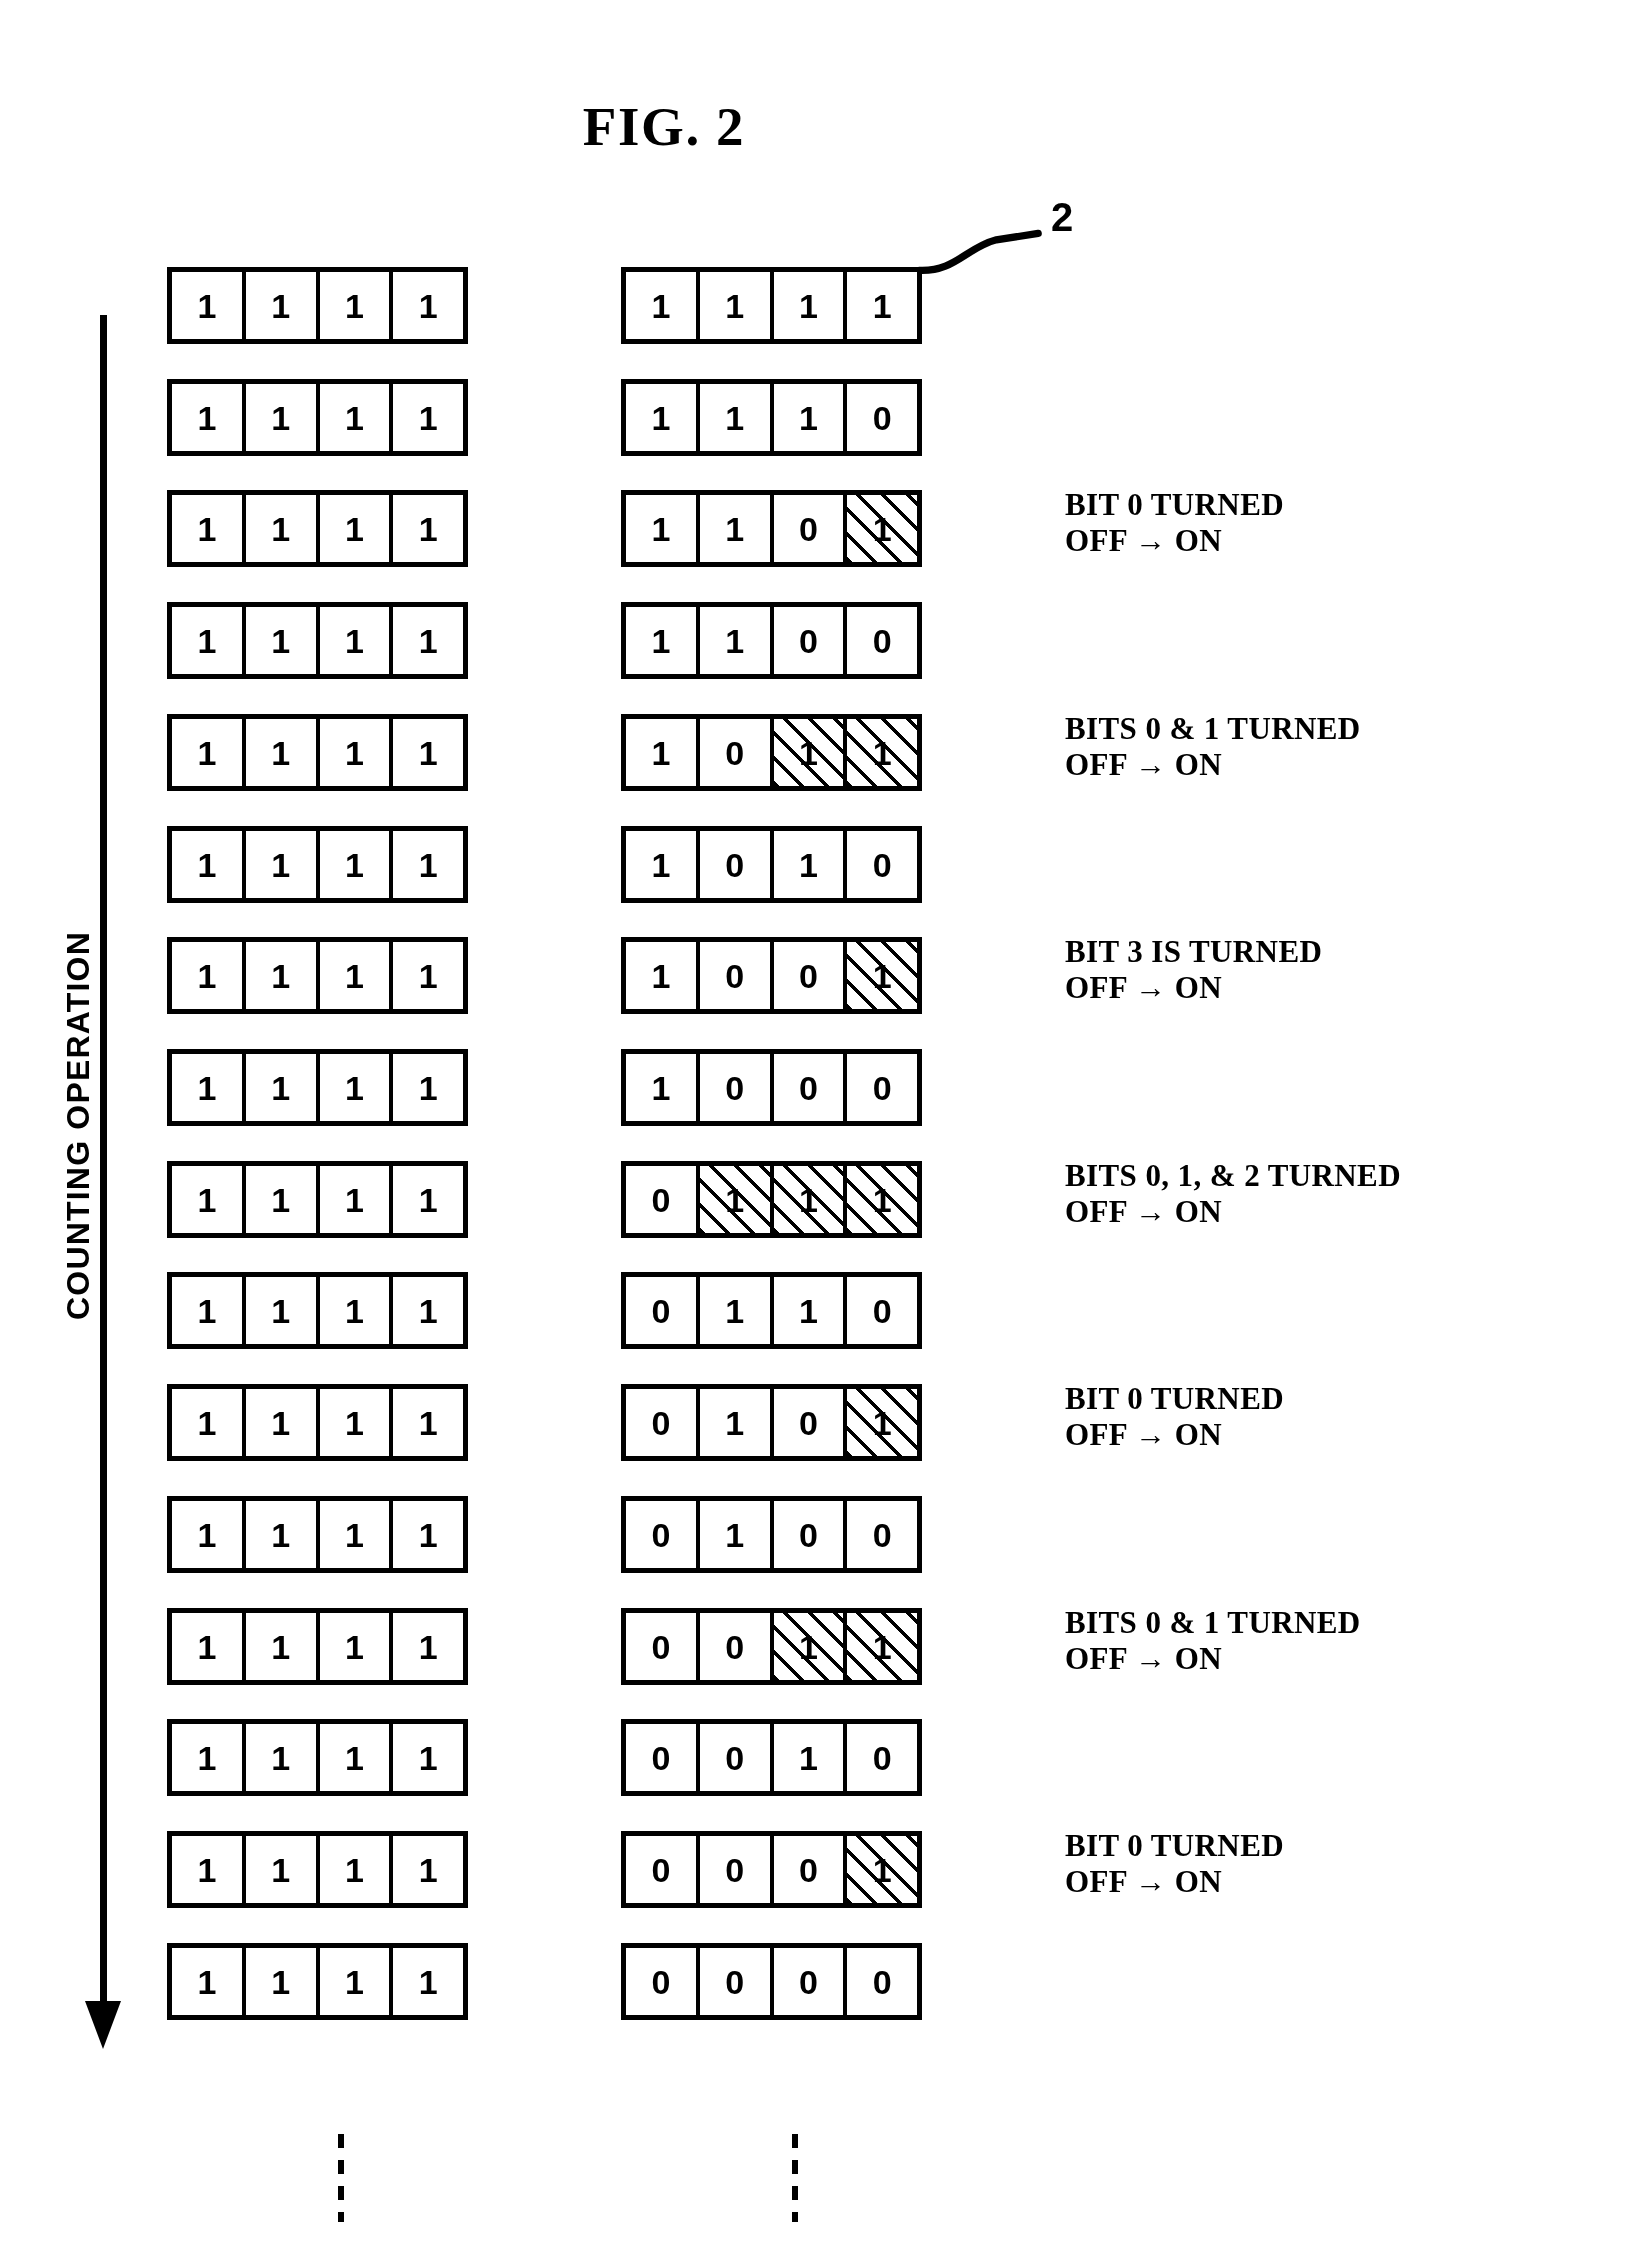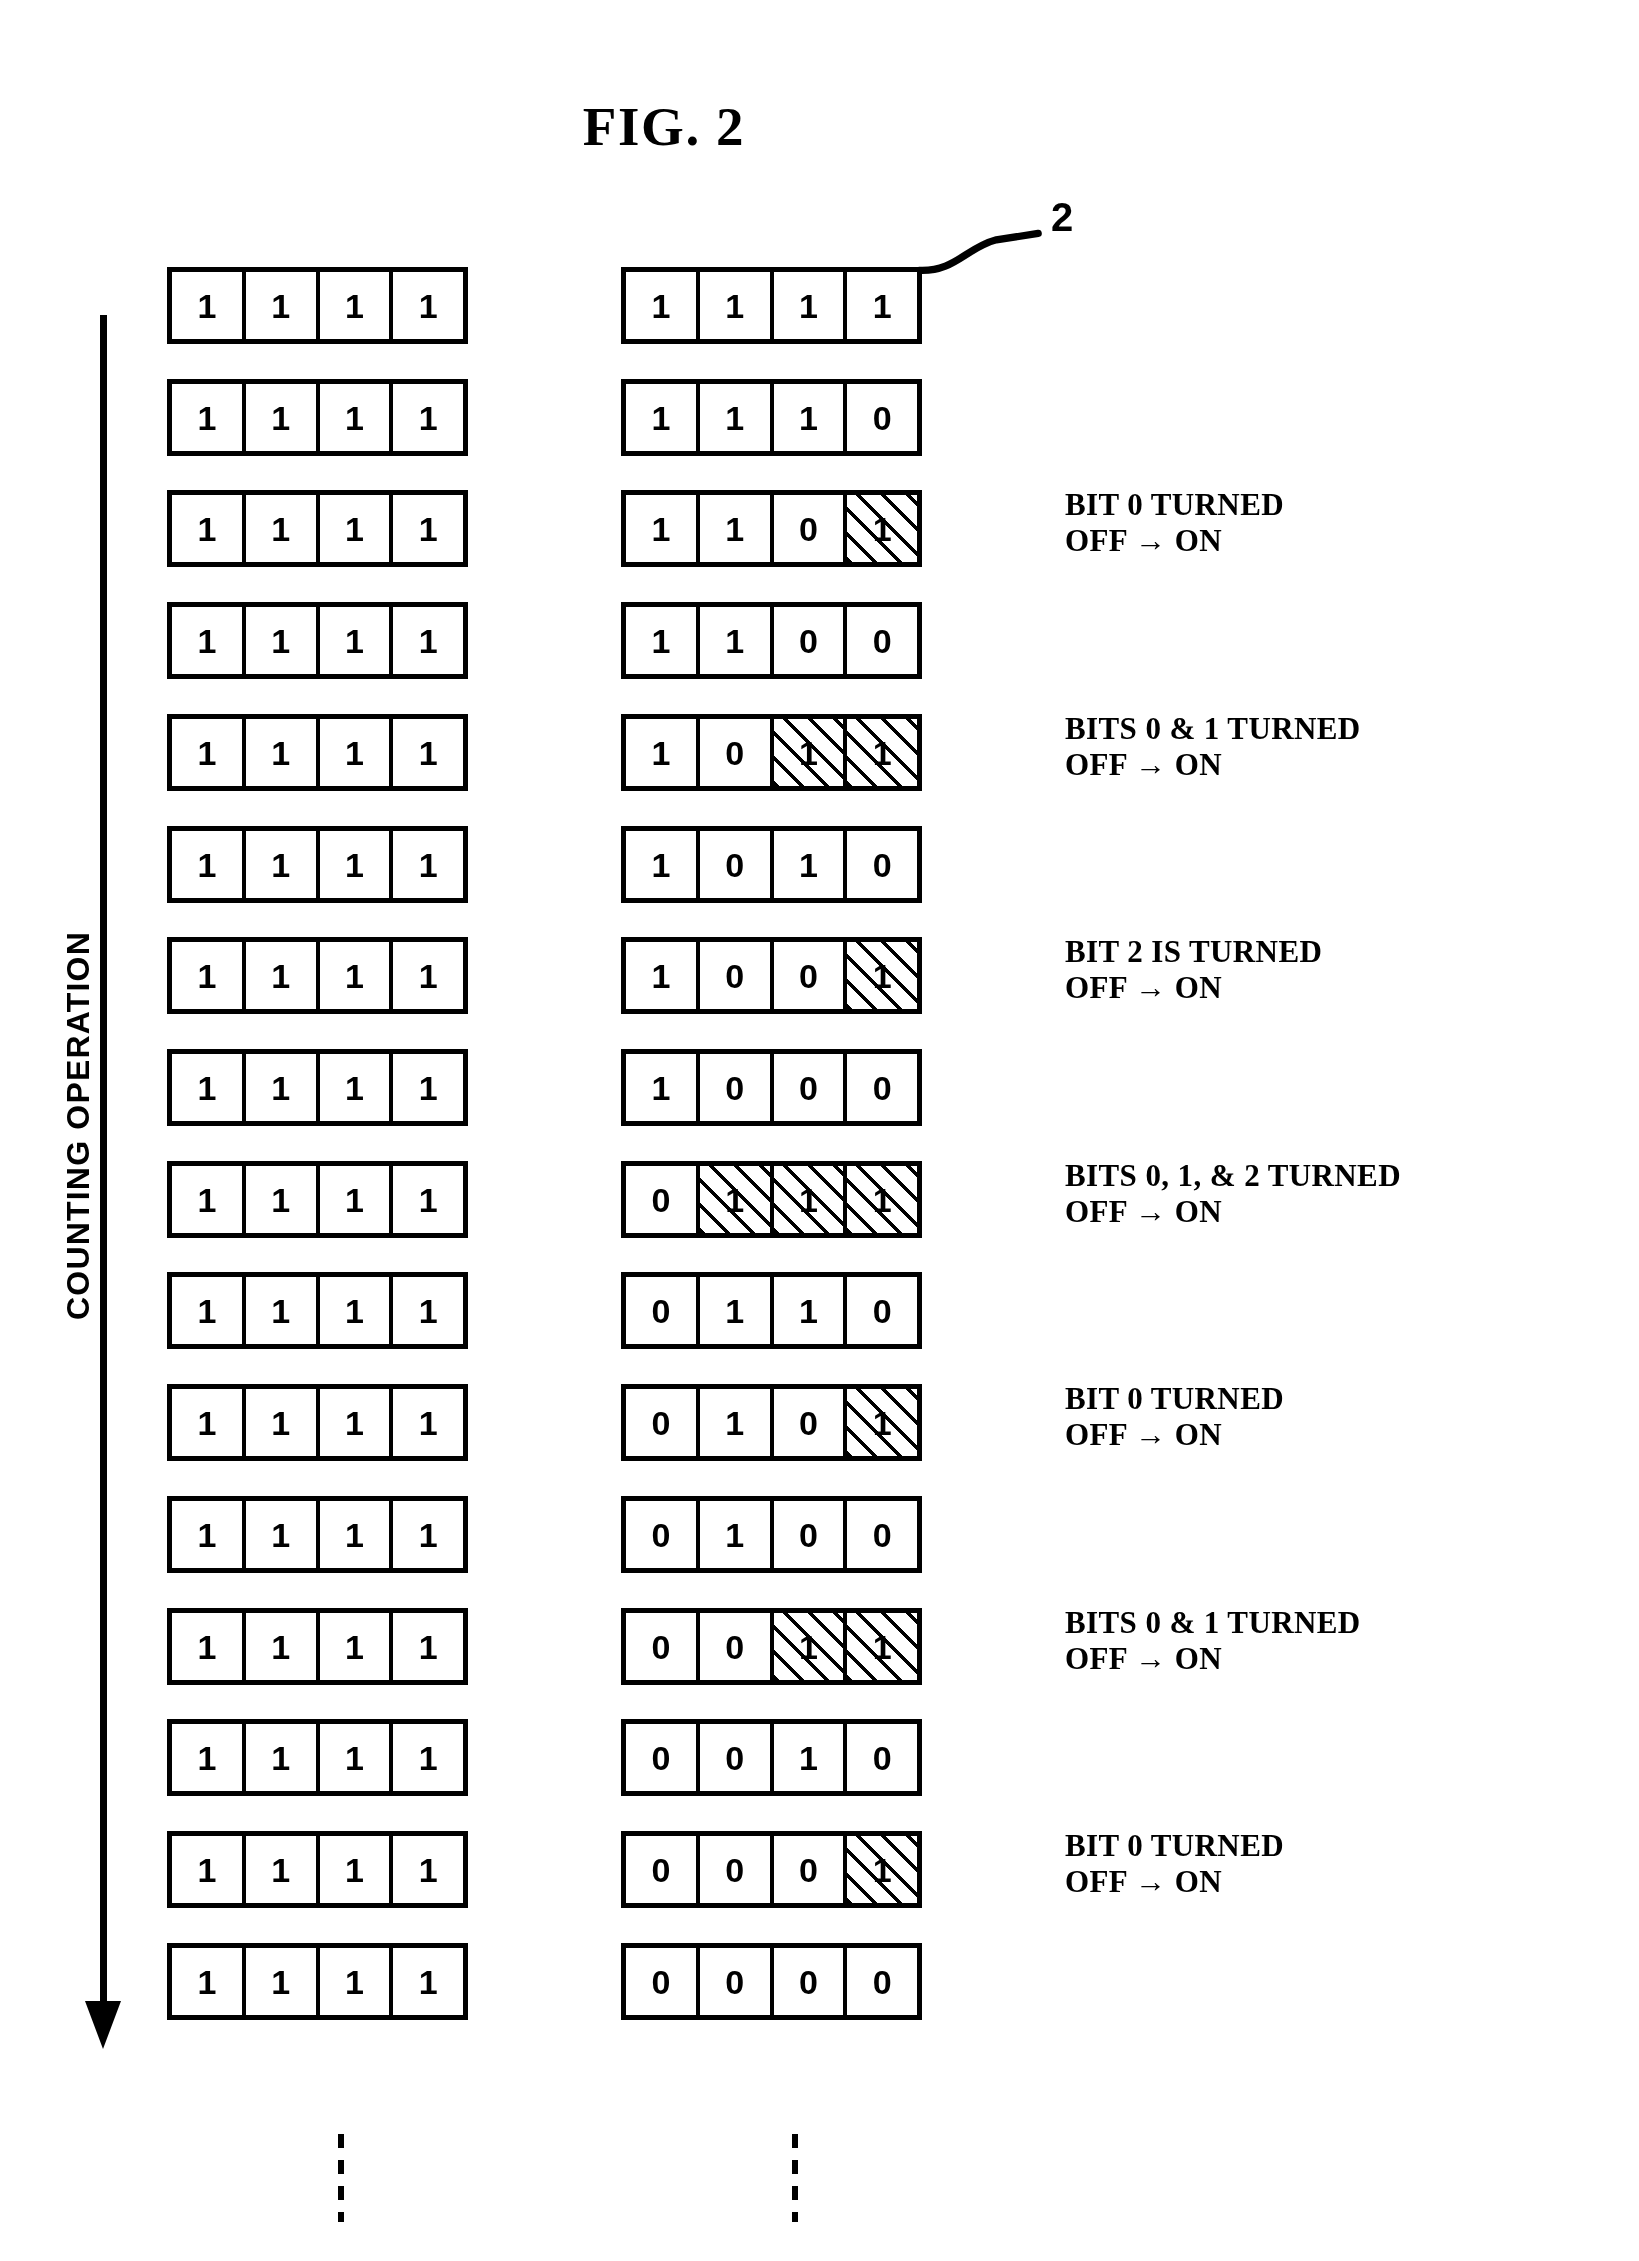--- a/index.html
+++ b/index.html
@@ -405,21 +405,21 @@
           <span class="digit">0</span>
         </div>
         <div class="bit-cell">
           <span class="digit">0</span>
         </div>
         <div class="bit-cell hatched">
           <span class="digit">1</span>
         </div>
       </div>
       <div class="annotation">
-        <span class="ann-line">BIT 2 IS TURNED</span>
+        <span class="ann-line">BIT 3 IS TURNED</span>
         <span class="ann-line">OFF → ON</span>
       </div>
     </div>
     <div class="bit-row" style="top: 1049px;">
       <div class="bit-group left">
         <div class="bit-cell">
           <span class="digit">1</span>
         </div>
         <div class="bit-cell">
           <span class="digit">1</span>

